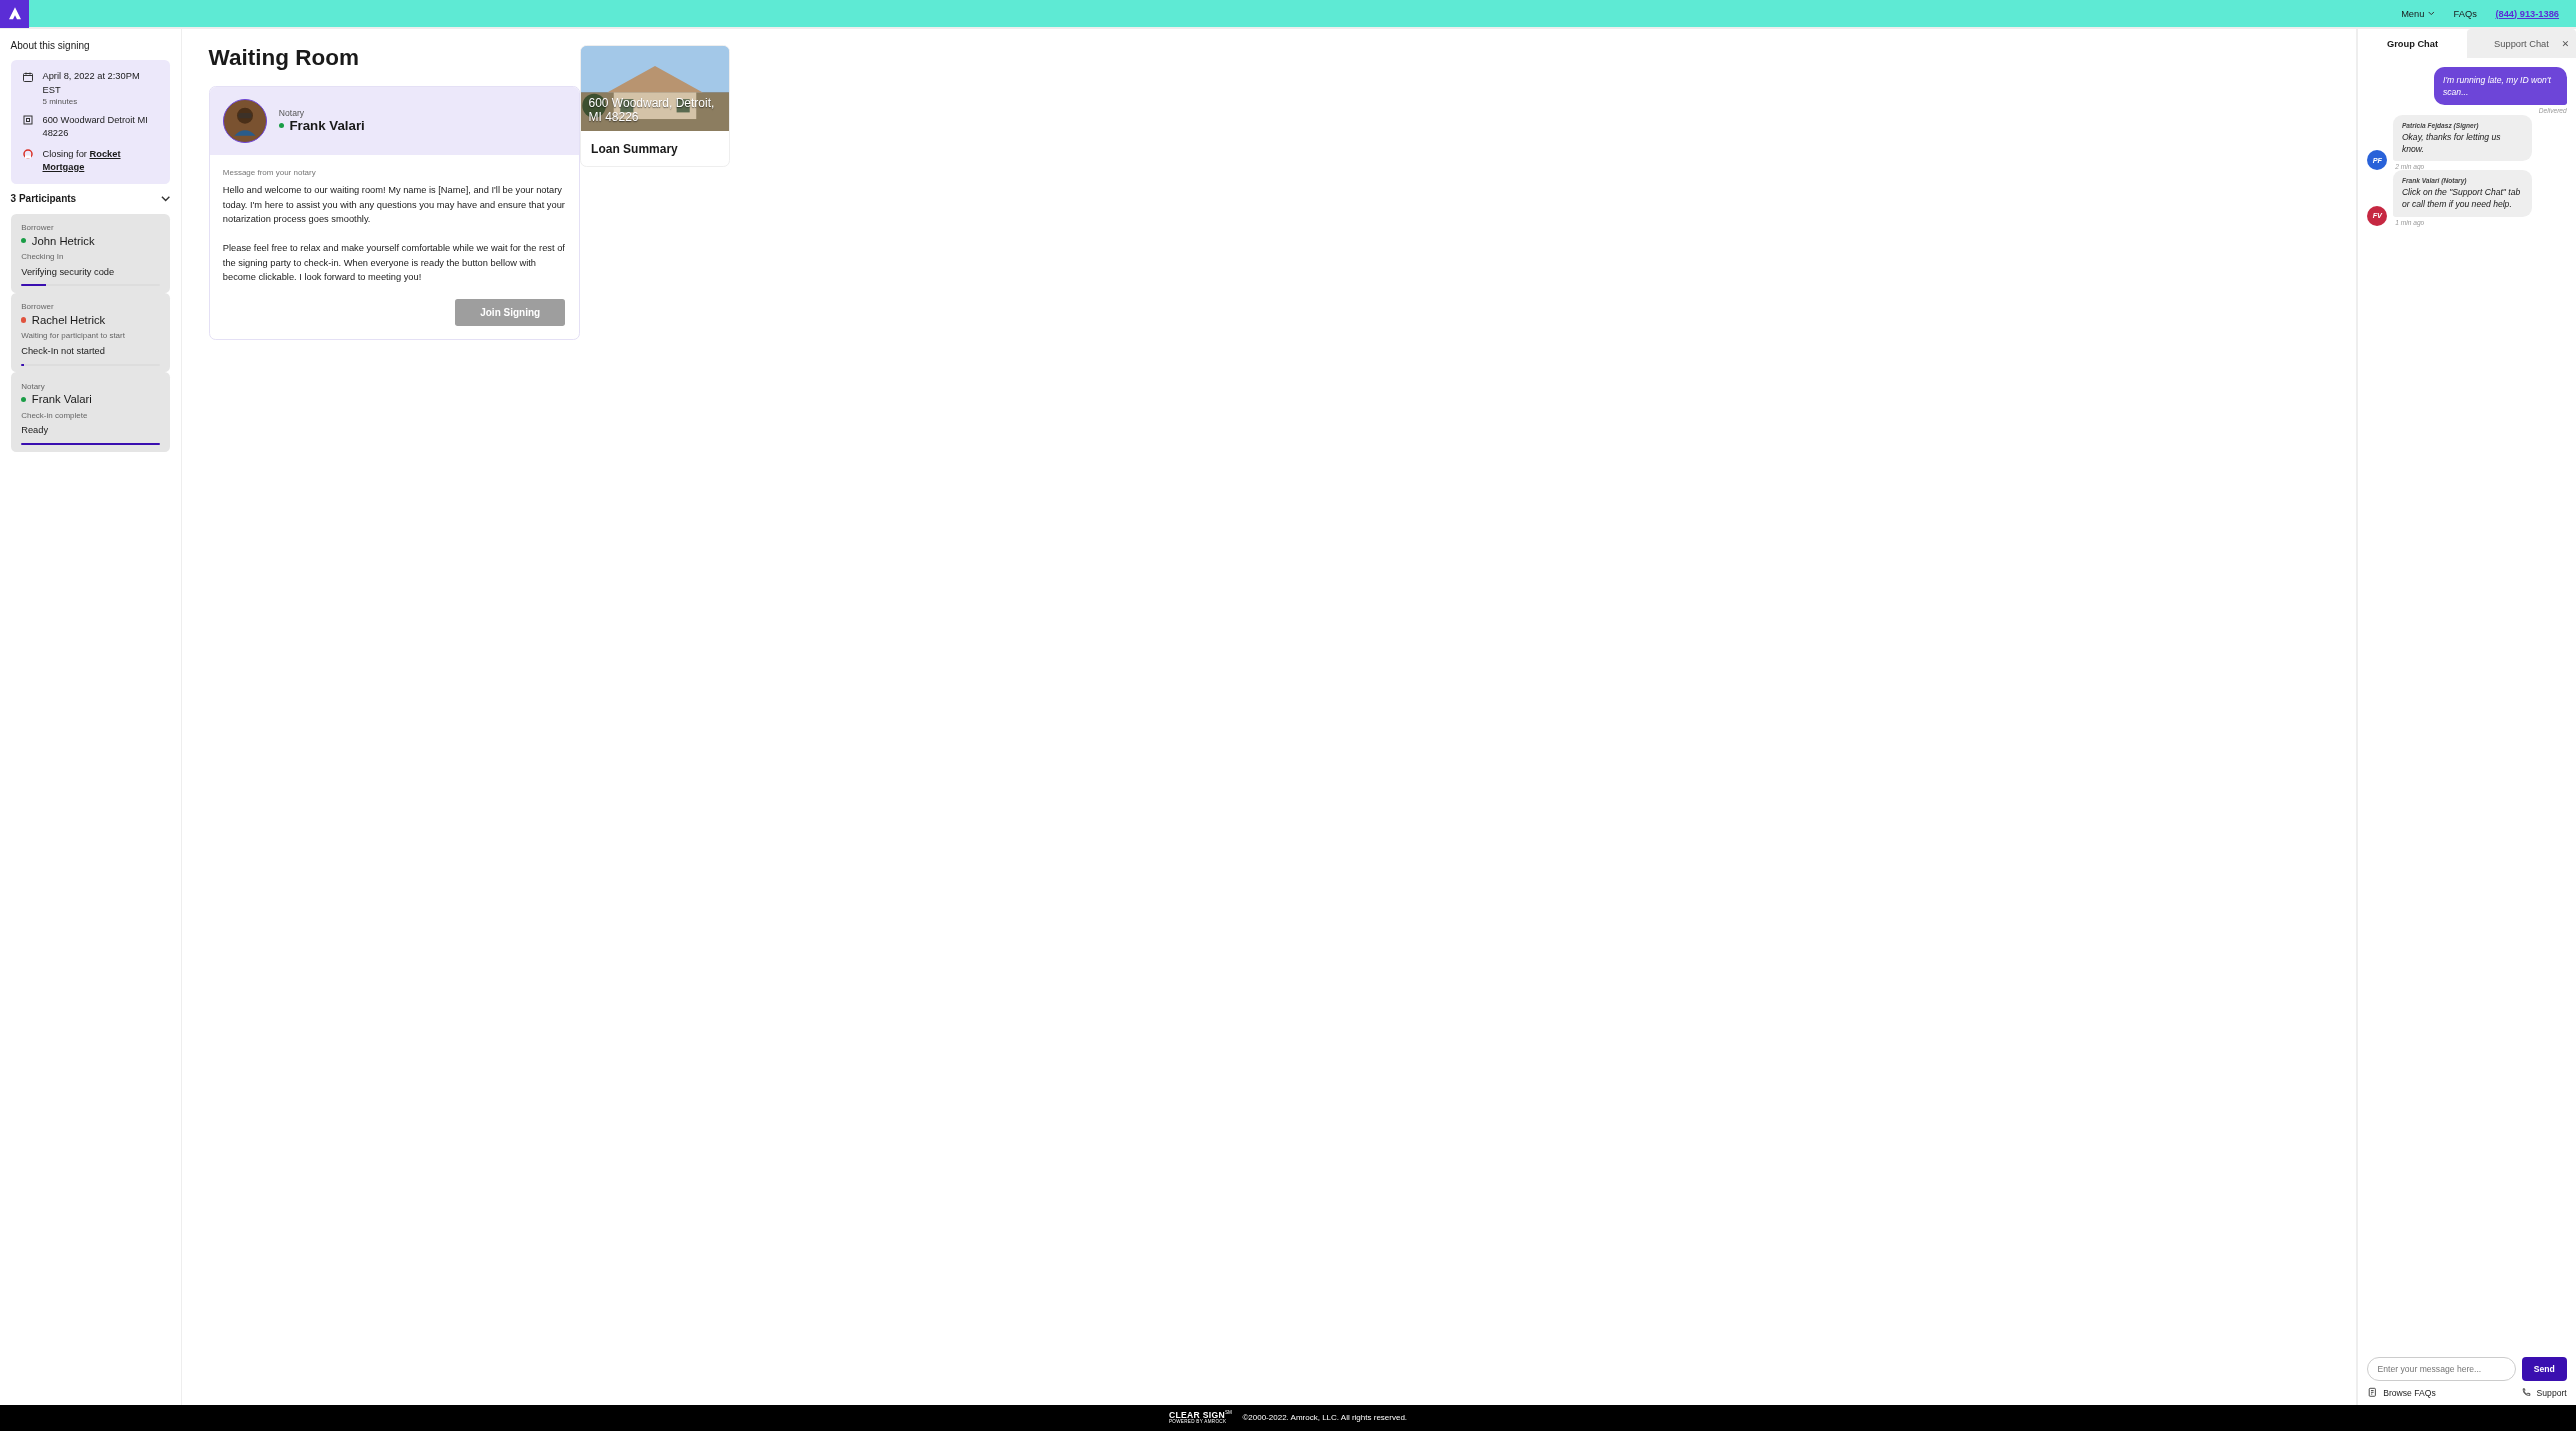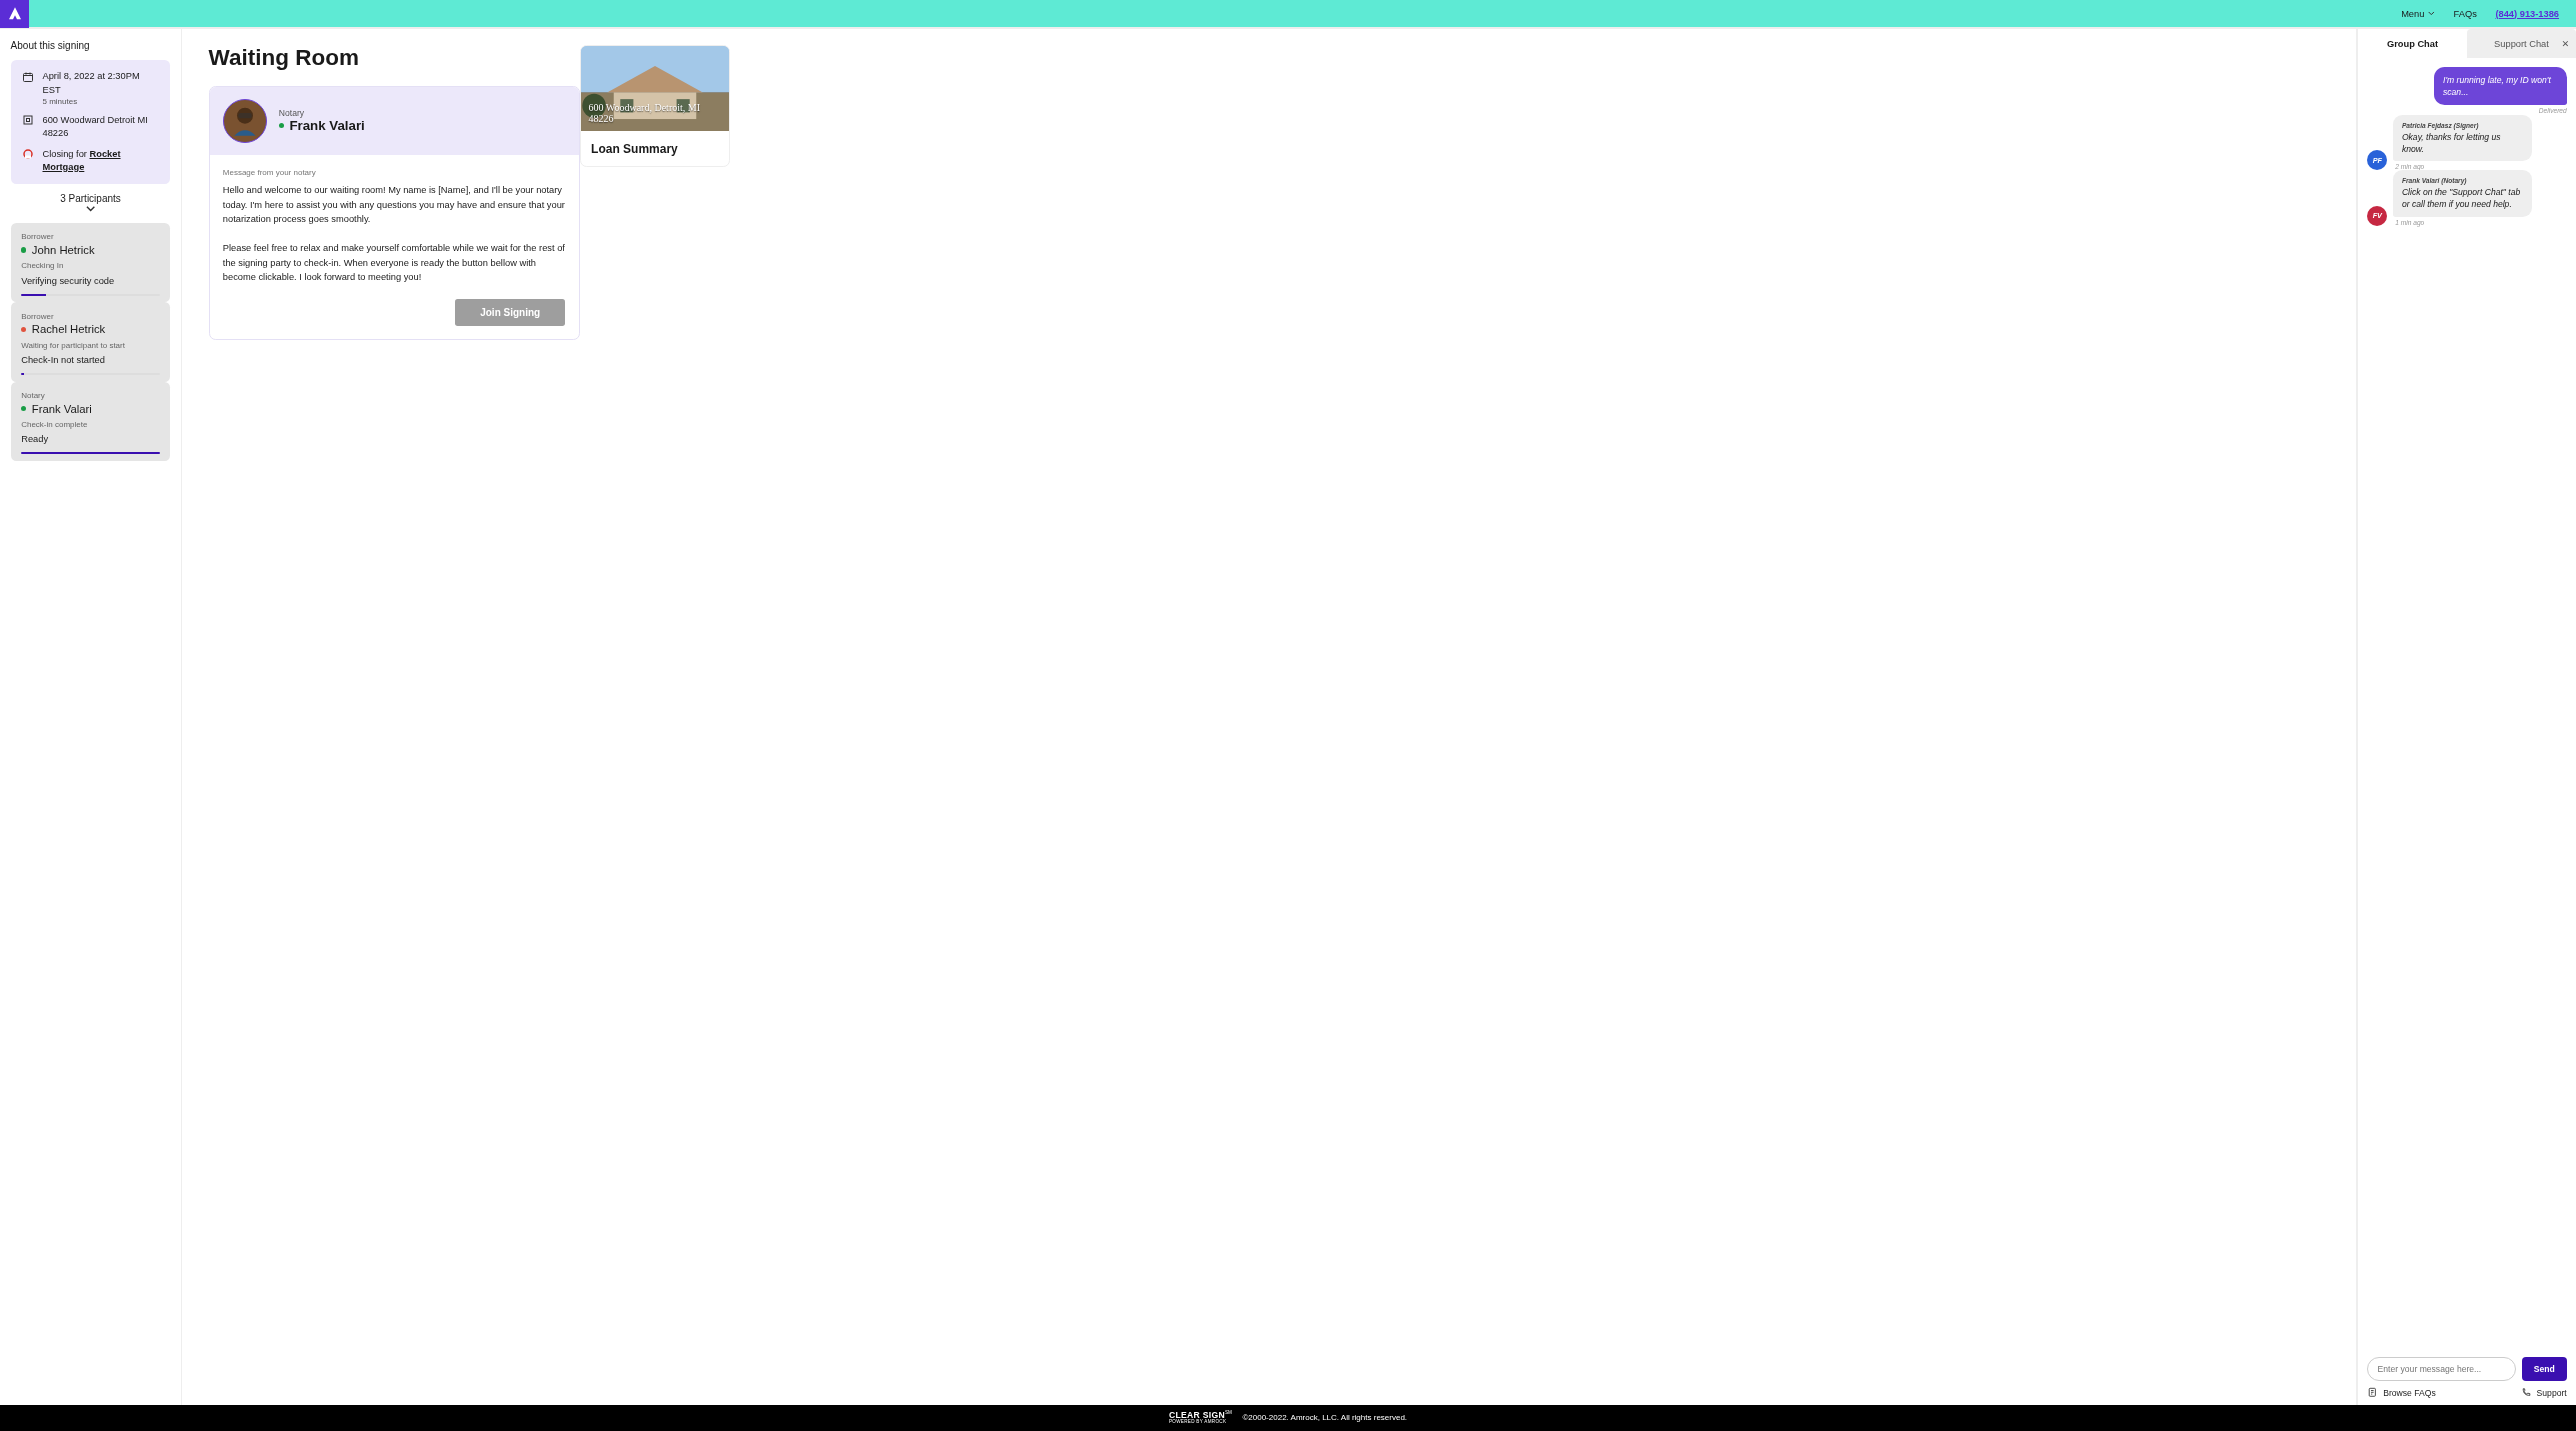--- a/index.html
+++ b/index.html
@@ -19,21 +19,21 @@
 .sidebar { width: 182px; padding: 10.6px; display: flex; flex-direction: column; gap: 9.3px; background: #fff; border-right: 0.7px solid #eee; }
 .sidebar-title { font-size: 10px; font-weight: 500; }
 .info-card { background: #ece8fa; border-radius: 5.3px; padding: 10.6px; display: flex; flex-direction: column; gap: 8px; }
 .info-row { display: flex; align-items: flex-start; gap: 8px; justify-content: space-between; }
 .info-icon { width: 13.3px; height: 13.3px; flex-shrink: 0; display: flex; align-items: center; justify-content: center; color: #333; }
 .info-text { font-size: 9.3px; line-height: 1.4; }
 .info-sub { font-size: 8px; color: #555; }
 .closing-link { font-weight: 600; text-decoration: underline; }
 .lender-icon svg { color: #d93025; }
 
-.participants-header { display: flex; align-items: center; justify-content: space-between; font-size: 10px; font-weight: 400; cursor: pointer; flex-direction: column; }
+.participants-header { display: flex; align-items: center; justify-content: space-between; font-size: 10px; font-weight: 700; cursor: pointer; }
 .participant-card { background: #e5e5e5; border-radius: 5.3px; padding: 9.3px 10.6px 6.6px; display: flex; flex-direction: column; gap: 2.7px; }
 .p-role { font-size: 8px; color: #666; }
 .p-name-row { display: flex; align-items: center; gap: 5.3px; }
 .p-dot { width: 5.3px; height: 5.3px; border-radius: 50%; }
 .dot-green { background: #1a9d46; }
 .dot-orange { background: #e0533e; }
 .p-name { font-size: 11.3px; font-weight: 500; }
 .p-status-label { font-size: 8px; color: #666; margin-top: 2.7px; }
 .p-status-text { font-size: 9.3px; margin-top: 2.7px; }
 .p-bar { height: 2px; background: #ddd; border-radius: 1.3px; margin-top: 5.3px; overflow: hidden; }
@@ -51,21 +51,21 @@
 .notary-head-text .name-row { display: flex; align-items: center; gap: 5.3px; }
 .notary-head-text .name { font-size: 13.3px; font-weight: 600; }
 .notary-body { padding: 13.3px; }
 .msg-label { font-size: 8px; color: #777; margin-bottom: 6.6px; }
 .msg-text { font-size: 9.3px; line-height: 1.55; white-space: pre-line; }
 .join-btn { margin-top: 14.6px; margin-left: auto; display: block; background: #9e9e9e; color: #fff; border: none; border-radius: 2.7px; padding: 8px 25px; font-size: 10px; font-weight: 600; cursor: pointer; }
 
 .summary-card { width: 150px; border: 0.7px solid #eee; border-radius: 6.6px; overflow: hidden; background: #fff; }
 .summary-img { height: 85px; background: linear-gradient(180deg, #9ec4e8 0%, #7eade0 40%, #6b5a48 60%, #8a7a5f 100%); position: relative; display: flex; align-items: flex-end; }
 .summary-img svg { position: absolute; inset: 0; width: 100%; height: 100%; }
-.summary-img .addr { position: relative; color: #fff; font-size: 10px; padding: 6.6px 8px; text-shadow: 0 0.7px 1.3px rgba(0,0,0,.6); font-family: Liberation Serif, serif; }
+.summary-img .addr { position: relative; color: #fff; font-size: 12px; padding: 6.6px 8px; text-shadow: 0 0.7px 1.3px rgba(0,0,0,.6); }
 .summary-body { padding: 10.6px; }
 .summary-title { font-size: 12px; font-weight: 600; }
 
 
 .chat-panel { width: 219px; background: #fff; display: flex; flex-direction: column; border-left: 0.7px solid #eee; }
 .chat-tabs { display: flex; align-items: center; height: 29px; }
 .chat-tab { flex: 1; display: flex; align-items: center; justify-content: center; font-size: 9.3px; height: 100%; position: relative; cursor: pointer; }
 .chat-tab.active { font-weight: 700; }
 .chat-tab.inactive { background: #eee; color: #555; border-radius: 4px 4px 0 0; }
 .close-x { position: absolute; right: 6.6px; font-size: 9.3px; font-weight: 400; }

